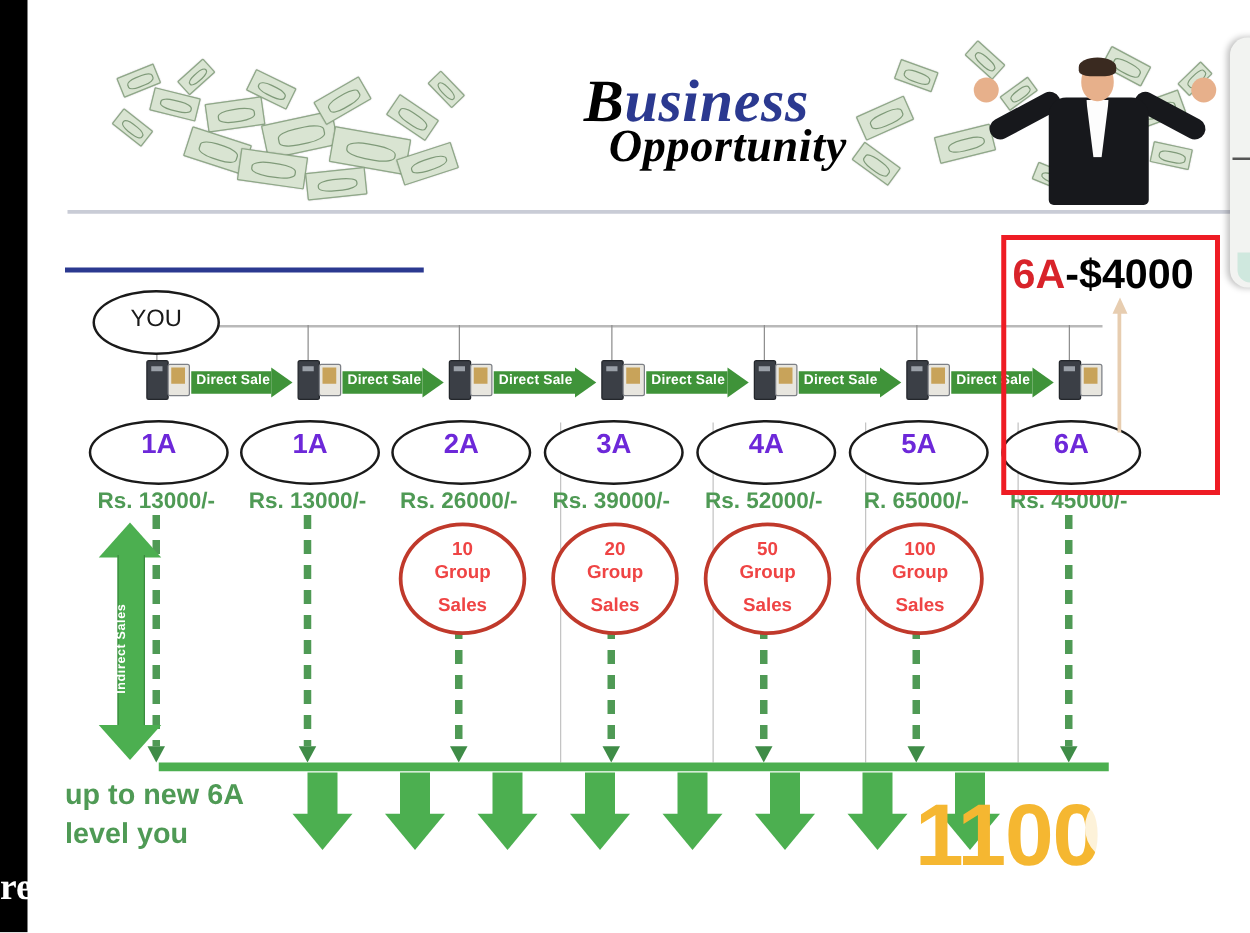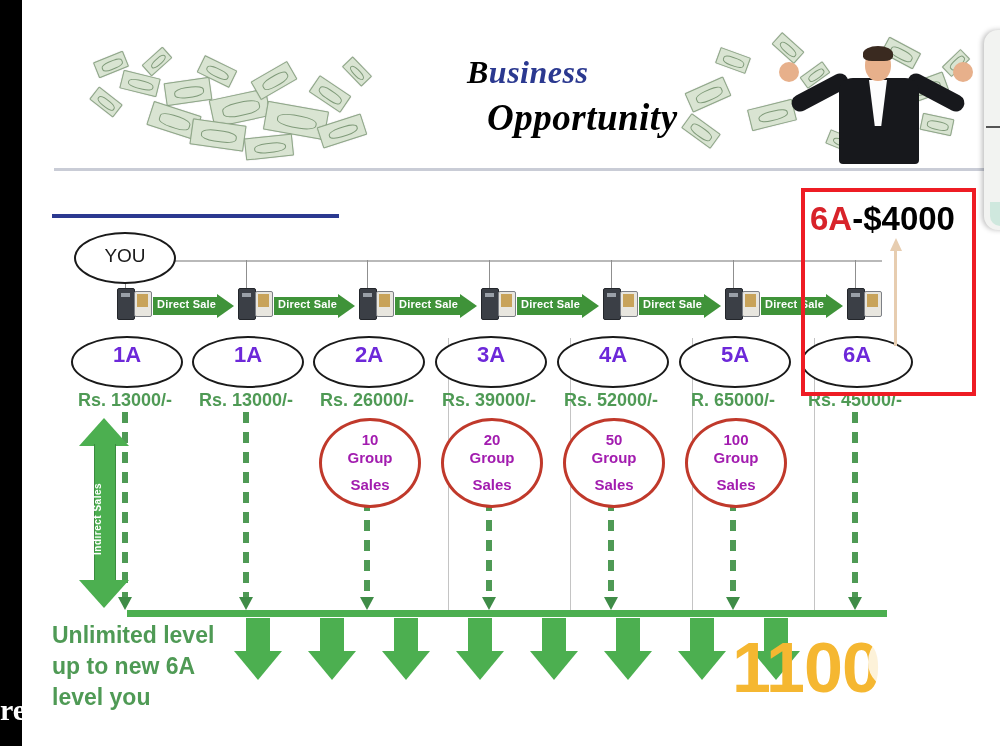--- a/index.html
+++ b/index.html
@@ -11,21 +11,21 @@
   .leftbar{position:absolute;left:0;top:0;width:22px;height:746px;background:#000000;z-index:40;}
   .leftbar-glyph{position:absolute;left:0;top:690px;width:26px;height:40px;color:#ffffff;
     font-size:30px;font-weight:bold;line-height:40px;font-family:"Liberation Serif",serif;z-index:41;}
 
   
   .slide{position:absolute;left:22px;top:0;width:978px;height:746px;background:#ffffff;}
 
   
   .banner{position:absolute;left:55px;top:32px;width:910px;height:135px;background:#ffffff;overflow:hidden;}
   .banner-title{position:absolute;left:340px;top:22px;width:320px;height:100px;}
-  .bt1{position:absolute;left:50px;top:0;font-size:32px;font-style:italic;font-weight:bold;
+  .bt1{position:absolute;left:50px;top:0;font-size:48px;font-style:italic;font-weight:bold;
        font-family:"Liberation Serif",serif;letter-spacing:0.5px;}
   .bt2{position:absolute;left:70px;top:42px;font-size:37px;font-style:italic;font-weight:bold;
        font-family:"Liberation Serif",serif;letter-spacing:0.5px;}
   .bt-b{color:#000000;}
   .bt-rest{color:#2b3990;}
   .bt2 .bt-b{color:#000;}
   .banner-rule{position:absolute;left:32px;top:168px;width:940px;height:3px;background:#c9ccd6;}
 
   
   .money{position:absolute;}
@@ -103,21 +103,21 @@
   
   .amt{position:absolute;top:390px;width:120px;text-align:center;font-size:18px;font-weight:bold;
       color:#4f9a55;font-family:"Liberation Sans",sans-serif;white-space:nowrap;z-index:6;}
 
   
   .colsep{position:absolute;top:338px;width:1px;height:272px;background:#c4c4c4;z-index:2;}
 
   
   .gs{position:absolute;top:418px;width:96px;height:84px;border:3px solid #c0392b;border-radius:50%;
       background:#fff;z-index:6;}
-  .gs div{position:absolute;left:0;width:96px;text-align:center;font-size:15px;font-weight:bold;color:#a21caf;
+  .gs div{position:absolute;left:0;width:96px;text-align:center;font-size:15px;font-weight:bold;color:#ef4444;
       line-height:18px;font-family:"Liberation Sans",sans-serif;}
   .gs .n{top:10px;}
   .gs .g{top:28px;}
   .gs .s{top:55px;}
 
   
   .dash{position:absolute;width:6px;z-index:4;}
   .dash .ln{position:absolute;left:0;top:0;width:6px;background:repeating-linear-gradient(
       to bottom,#4f9a55 0 11px,transparent 11px 20px);}
   .dash .hd{position:absolute;left:-4px;width:0;height:0;
@@ -449,21 +449,20 @@
           <div class="st"></div>
           <div class="hd"></div>
         </div>
         <div class="barrow" style="left: 730px;">
           <div class="st"></div>
           <div class="hd"></div>
         </div>
       </div>
 
     <div class="bottom-txt">
-      <div>Unlimited level</div>
       <div>up to new 6A</div>
       <div>level you</div>
     </div>
 
     <div class="bignum">
       <span>1100</span><span style="padding-left:118px">-</span>
     </div>
 
     <div class="wm">
       <div class="wm-o"></div>

